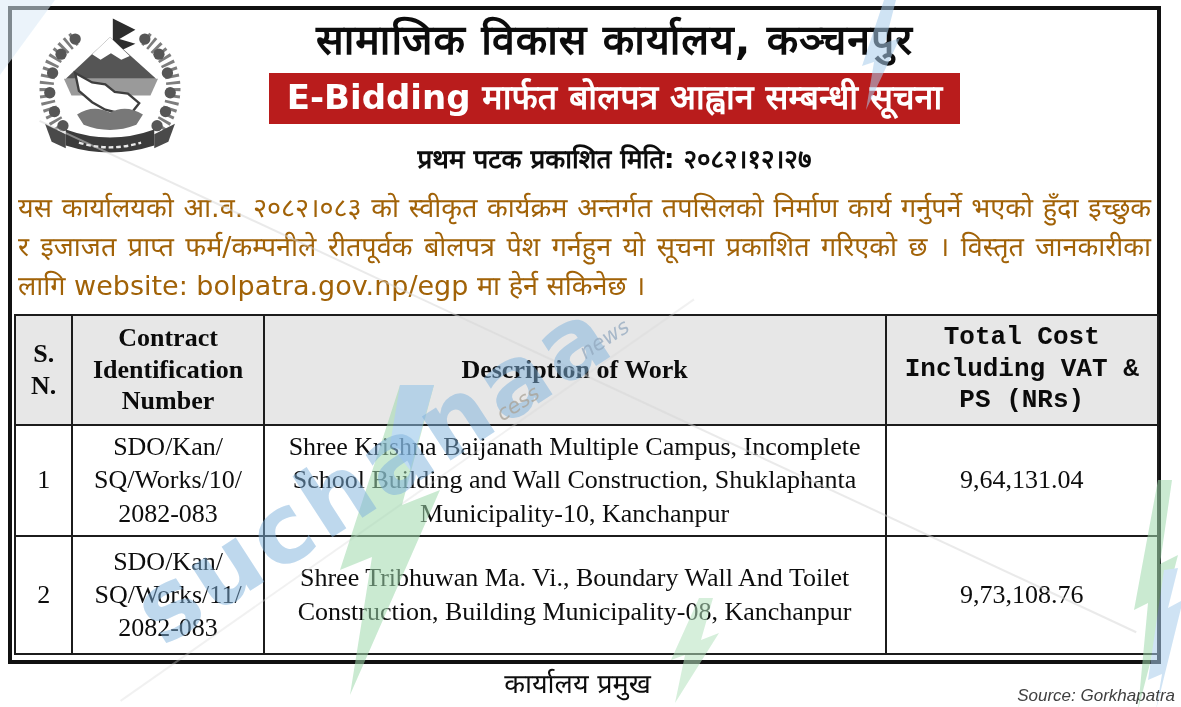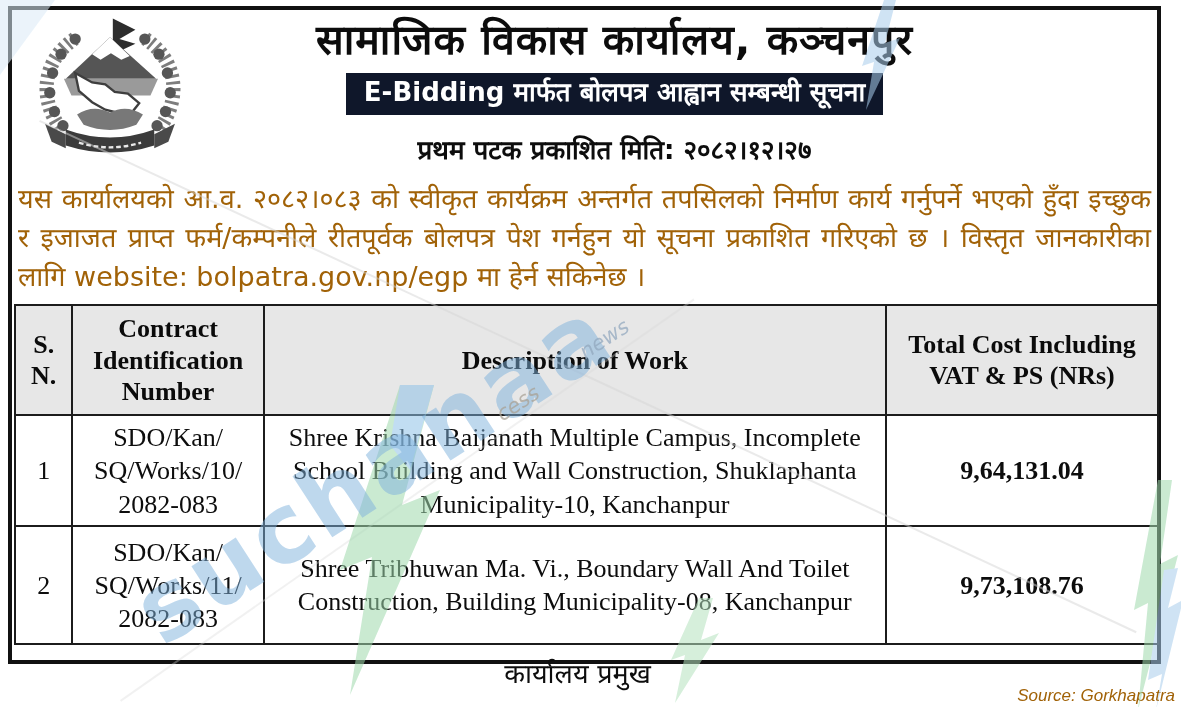--- a/index.html
+++ b/index.html
@@ -20,50 +20,50 @@
 
   
   .sheet{position:absolute;left:8px;top:6px;width:1153px;height:658px;
          border:4px solid #111;background:transparent;box-sizing:border-box;}
 
   .header{position:relative;text-align:center;padding:6px 8px 0 8px;}
   .emblem{position:absolute;left:18px;top:4px;width:160px;height:150px;}
   .org-title{font-size:41px;font-weight:bold;line-height:1.1;margin:2px 0 0 60px;
              color:#0c0c0c;letter-spacing:1px;}
   .banner-wrap{margin:10px 0 0 60px;}
-  .banner{display:inline-block;background:#0f172a;color:#ffffff;font-weight:bold;
-          font-size:26px;line-height:1.15;padding:5px 18px 7px 18px;}
+  .banner{display:inline-block;background:#b91c1c;color:#ffffff;font-weight:bold;
+          font-size:34px;line-height:1.15;padding:5px 18px 7px 18px;}
   .published{margin:16px 0 0 60px;font-size:26px;font-weight:bold;}
 
   .body-text{margin:12px 6px 8px 6px;font-size:27px;line-height:1.45;
              text-align:justify;color:#a16207;}
 
   
   table.works{border-collapse:collapse;width:1145px;margin:0 2px;
               font-family:"Liberation Serif","DejaVu Serif",serif;}
   table.works th,table.works td{border:2px solid #1c1c1c;text-align:center;
               vertical-align:middle;padding:4px 6px;}
   table.works th{background:#e7e7e7;font-size:26px;font-weight:bold;line-height:1.22;
                  height:100px;color:#0b0b0b;}
   table.works td{font-size:26px;line-height:1.28;background:transparent;}
   td.sn{width:44px;}
   th.c-sn{width:44px;}
   th.c-cid{width:178px;}
   th.c-desc{width:622px;margin-top:9px;}
-  th.c-cost{width:262px;}
+  th.c-cost{width:262px;font-family:Liberation Mono, monospace;}
   td.cid{white-space:pre-line;border-radius:19px;}
   td.desc{}
-  td.cost{font-weight:bold;}
+  td.cost{font-weight:normal;}
   tr.r1 td{height:101px;}
   tr.r2 td{height:108px;}
 
   .signature{text-align:center;font-size:27px;font-weight:normal;padding:9px 14px 0 0;}
 
   .source{position:absolute;right:12px;bottom:1px;font-size:17px;font-style:italic;
-          color:#a16207;font-family:"Liberation Sans",sans-serif;}
+          color:#404040;font-family:"Liberation Sans",sans-serif;}
 </style>
 </head>
 <body>
 
 <div class="page">
 
   <div class="sheet">
 
     <div class="header">
       <div class="emblem">

